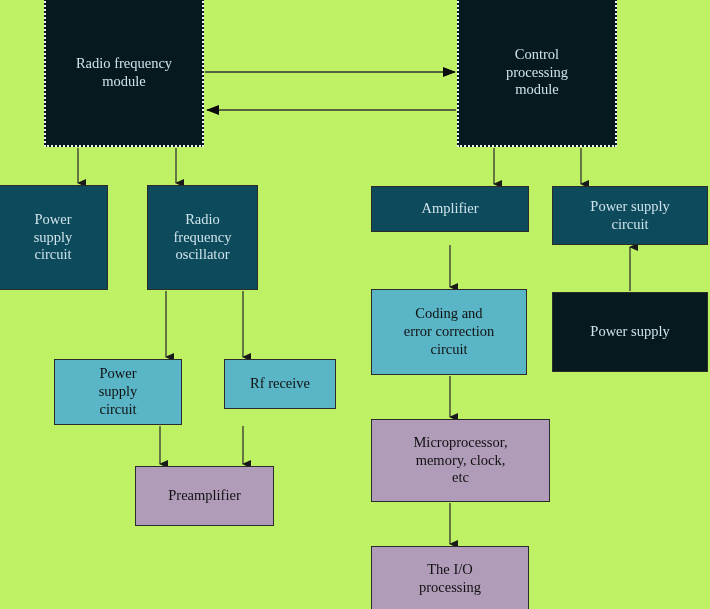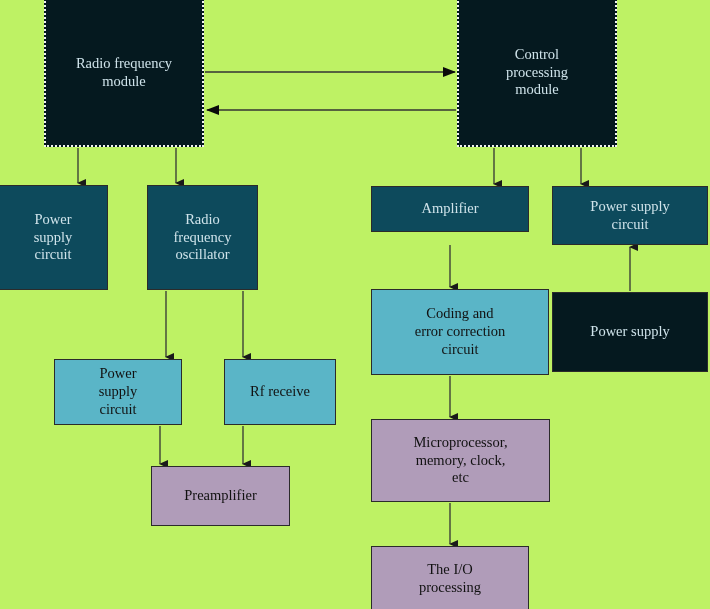--- a/index.html
+++ b/index.html
@@ -109,28 +109,28 @@
 module</span></div>
       <div class="node v-deepteal" style="left: -2px; top: 185px; width: 110px; height: 105px;"><span>Power
 supply
 circuit</span></div>
       <div class="node v-deepteal" style="left: 147px; top: 185px; width: 111px; height: 105px;"><span>Radio
 frequency
 oscillator</span></div>
       <div class="node v-deepteal" style="left: 371px; top: 186px; width: 158px; height: 46px;"><span>Amplifier</span></div>
       <div class="node v-deepteal" style="left: 552px; top: 186px; width: 156px; height: 59px;"><span>Power supply
 circuit</span></div>
-      <div class="node v-teal" style="left: 371px; top: 289px; width: 178px; height: 86px;"><span>Coding and
+      <div class="node v-teal" style="left: 371px; top: 289px; width: 156px; height: 86px;"><span>Coding and
 error correction
 circuit</span></div>
       <div class="node v-dark-plain" style="left: 552px; top: 292px; width: 156px; height: 80px;"><span>Power supply</span></div>
       <div class="node v-teal" style="left: 54px; top: 359px; width: 128px; height: 66px;"><span>Power
 supply
 circuit</span></div>
-      <div class="node v-teal" style="left: 224px; top: 359px; width: 112px; height: 66px;"><span>Rf receive</span></div>
+      <div class="node v-teal" style="left: 224px; top: 359px; width: 112px; height: 50px;"><span>Rf receive</span></div>
       <div class="node v-purple" style="left: 371px; top: 419px; width: 179px; height: 83px;"><span>Microprocessor,
 memory, clock,
 etc</span></div>
-      <div class="node v-purple" style="left: 151px; top: 466px; width: 139px; height: 60px;"><span>Preamplifier</span></div>
+      <div class="node v-purple" style="left: 135px; top: 466px; width: 139px; height: 60px;"><span>Preamplifier</span></div>
       <div class="node v-purple" style="left: 371px; top: 546px; width: 158px; height: 65px;"><span>The I/O
 processing</span></div>
     </div>
 </div>
 
 </body></html>

